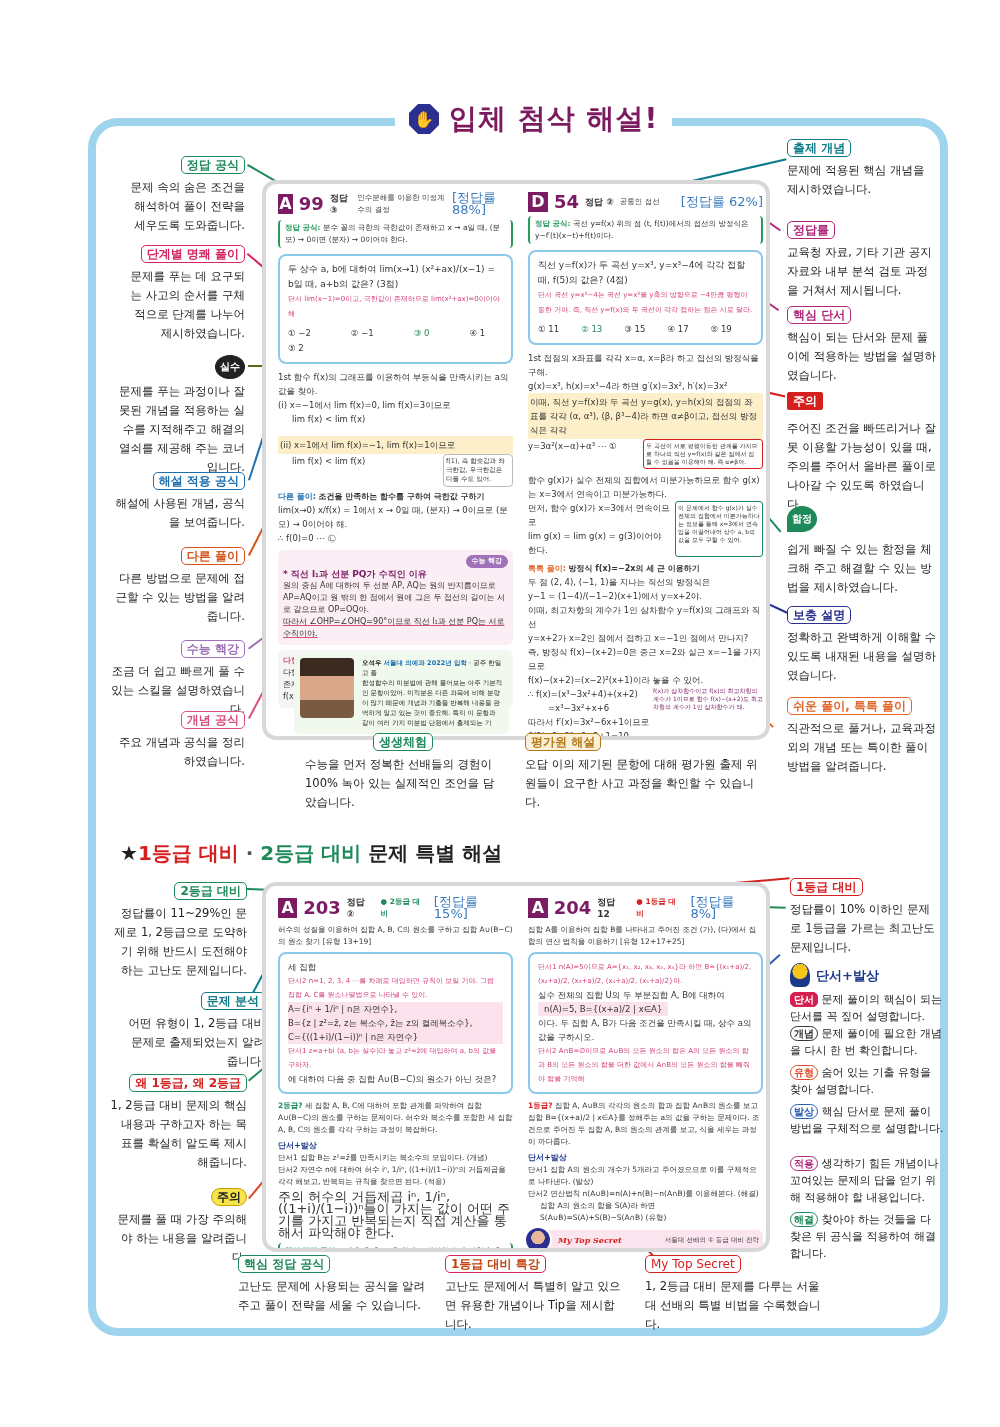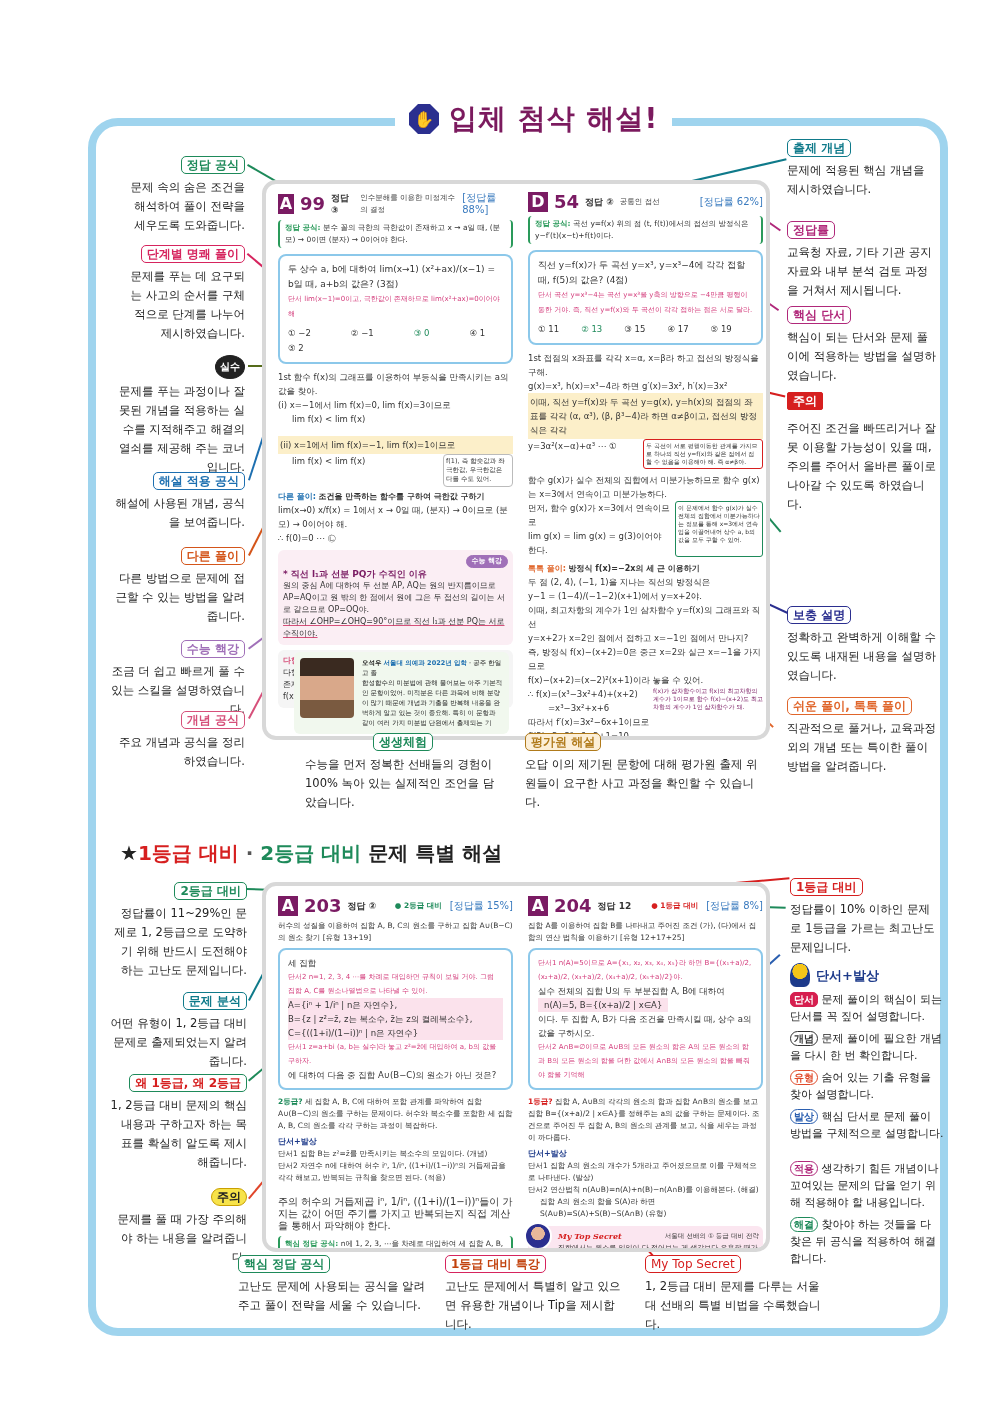--- a/index.html
+++ b/index.html
@@ -14,21 +14,21 @@
 .tag{display:inline-block;border:1.5px solid;border-radius:5px;padding:0 5px;font-size:12px;font-weight:bold;line-height:16px;background:#fff}
 .tag.filled{color:#fff!important}
 .desc{margin-top:3px}
 .panel{position:absolute;background:#fff;border:4px solid #d8d8d8;border-radius:14px;overflow:hidden}
 .col{position:absolute;font-size:8px;line-height:12px;color:#333}
 .qhead{display:flex;align-items:center;gap:6px;margin-bottom:4px}
 .qletter{background:#7a1b63;color:#fff;font-weight:bold;font-size:16px;width:20px;height:20px;text-align:center;line-height:20px}
 .qnum{font-size:18px;color:#7a1b63;font-weight:bold}
 .qans{font-weight:bold;font-size:9px}
 .qtopic{font-size:7.5px;color:#444}
-.qrate{margin-left:auto;font-size:10px;color:#3a7bbf}
+.qrate{margin-left:auto;font-size:13px;color:#3a7bbf}
 .bracket{border-left:2px solid #2a9a5a;border-right:2px solid #2a9a5a;border-radius:4px;padding:2px 5px;color:#333;font-size:7.5px;margin-bottom:6px}
 .bracket b{color:#2a9a5a}
 .qbox{border:2px solid #8cc8ea;border-radius:8px;padding:6px 8px;margin-bottom:6px;font-size:9px;line-height:15px;background:#fff}
 .choices{display:flex;flex-wrap:wrap;gap:0 40px;font-size:8.5px;margin-top:4px}
 .hint{color:#d33a7a;font-size:7px}
 .step{font-size:8.5px;line-height:14px}
 .tipbox{background:#fbeef4;border-radius:6px;padding:5px;margin:5px 0}
 .tip-title{color:#7a1b63;font-weight:bold;font-size:9px}
 .concept{background:#f5f5f5;border-radius:6px;padding:5px;margin-top:5px}
 .exp{display:flex;gap:8px;background:#f1f8ee;border-radius:6px;padding:6px;margin-top:8px}
@@ -108,20 +108,24 @@
     <div class="desc">교육청 자료, 기타 기관 공지 자료와 내부 분석 검토 과정을 거쳐서 제시됩니다.</div>
   </div>
   <div class="ann" style="left:787px;top:306px;width:150px">
     <span class="tag" style="color:#b0287a;border-color:#b0287a">핵심 단서</span>
     <div class="desc">핵심이 되는 단서와 문제 풀이에 적용하는 방법을 설명하였습니다.</div>
   </div>
   <div class="ann" style="left:787px;top:392px;width:150px">
     <span class="tag filled" style="background:#d61f1f;border-color:#d61f1f;border-radius:2px">주의</span>
     <div class="desc" style="margin-top:8px">주어진 조건을 빠뜨리거나 잘못 이용할 가능성이 있을 때, 주의를 주어서 올바른 풀이로 나아갈 수 있도록 하였습니다.</div>
   </div>
+  <div class="ann" style="left:787px;top:506px;width:150px">
+    <span class="tag filled" style="background:#1e8a5a;border-color:#1e8a5a;border-radius:50% 50% 50% 0;padding:4px 4px;font-size:10px">함정</span>
+    <div class="desc" style="margin-top:8px">쉽게 빠질 수 있는 함정을 체크해 주고 해결할 수 있는 방법을 제시하였습니다.</div>
+  </div>
   <div class="ann" style="left:787px;top:606px;width:150px">
     <span class="tag" style="color:#2b2f8f;border-color:#2b2f8f">보충 설명</span>
     <div class="desc">정확하고 완벽하게 이해할 수 있도록 내재된 내용을 설명하였습니다.</div>
   </div>
   <div class="ann" style="left:787px;top:697px;width:150px">
     <span class="tag" style="color:#e0652a;border-color:#e0652a">쉬운 풀이, 톡톡 풀이</span>
     <div class="desc">직관적으로 풀거나, 교육과정 외의 개념 또는 특이한 풀이 방법을 알려줍니다.</div>
   </div>
 
   <div class="panel" style="left:262px;top:180px;width:508px;height:560px">
@@ -251,21 +255,21 @@
   </div>
 
   <div class="section2">
     <span>★</span><span style="color:#d61f1f">1등급 대비</span><span style="color:#555"> · </span><span style="color:#1e8a5a">2등급 대비</span>&nbsp;<span>문제 특별 해설</span>
   </div>
 
   <div class="ann left" style="left:110px;top:882px;width:137px">
     <span class="tag" style="color:#1e8a5a;border-color:#1e8a5a">2등급 대비</span>
     <div class="desc">정답률이 11~29%인 문제로 1, 2등급으로 도약하기 위해 반드시 도전해야 하는 고난도 문제입니다.</div>
   </div>
-  <div class="ann left" style="left:110px;top:992px;width:137px">
+  <div class="ann left" style="left:128px;top:992px;width:137px">
     <span class="tag" style="color:#0f7a8a;border-color:#0f7a8a">문제 분석</span>
     <div class="desc">어떤 유형이 1, 2등급 대비 문제로 출제되었는지 알려줍니다.</div>
   </div>
   <div class="ann left" style="left:110px;top:1074px;width:137px">
     <span class="tag" style="color:#d61f1f;border-color:#1e8a5a">왜 1등급, 왜 2등급</span>
     <div class="desc">1, 2등급 대비 문제의 핵심 내용과 구하고자 하는 목표를 확실히 알도록 제시해줍니다.</div>
   </div>
   <div class="ann left" style="left:110px;top:1188px;width:137px">
     <span class="tag" style="color:#222;border-color:#c9a000;background:#f7e34a;border-radius:10px">주의</span>
     <div class="desc">문제를 풀 때 가장 주의해야 하는 내용을 알려줍니다.</div>
@@ -273,21 +277,21 @@
 
   <div class="ann" style="left:790px;top:878px;width:150px">
     <span class="tag" style="color:#d61f1f;border-color:#d61f1f">1등급 대비</span>
     <div class="desc">정답률이 10% 이하인 문제로 1등급을 가르는 최고난도 문제입니다.</div>
   </div>
   <div class="ann" style="left:790px;top:963px;width:155px;font-size:11px;line-height:17px">
     <div style="display:flex;align-items:center;gap:6px;margin-bottom:4px">
       <span style="display:inline-block;width:20px;height:24px;background:radial-gradient(circle at 50% 35%,#f5c518 0 40%,#1d3a8a 42%);border-radius:50% 50% 30% 30%"></span>
       <span style="color:#1d3a8a;font-weight:bold;font-size:13px">단서+발상</span>
     </div>
-    <div style="margin-bottom:5px"><span class="tag filled" style="background:#d61f4f;border-color:#d61f4f;font-size:10px;line-height:13px;padding:0 3px">단서</span> <span>문제 풀이의 핵심이 되는 단서를 꼭 짚어 설명합니다.</span></div>
+    <div style=""><span class="tag filled" style="background:#d61f4f;border-color:#d61f4f;font-size:10px;line-height:13px;padding:0 3px">단서</span> <span>문제 풀이의 핵심이 되는 단서를 꼭 짚어 설명합니다.</span></div>
     <div style="margin-bottom:5px"><span class="tag" style="color:#333;border-color:#333;border-radius:9px;font-size:10px;line-height:13px;padding:0 3px">개념</span> <span>문제 풀이에 필요한 개념을 다시 한 번 확인합니다.</span></div>
     <div style="margin-bottom:5px"><span class="tag" style="color:#e04a2a;border-color:#e04a2a;border-radius:9px;font-size:10px;line-height:13px;padding:0 3px">유형</span> <span>숨어 있는 기출 유형을 찾아 설명합니다.</span></div>
     <div style="margin-bottom:18px"><span class="tag" style="color:#2b5fb0;border-color:#2b5fb0;border-radius:9px;font-size:10px;line-height:13px;padding:0 3px">발상</span> <span>핵심 단서로 문제 풀이 방법을 구체적으로 설명합니다.</span></div>
     <div style="margin-bottom:5px"><span class="tag" style="color:#b0287a;border-color:#b0287a;border-radius:9px;font-size:10px;line-height:13px;padding:0 3px">적용</span> <span>생각하기 힘든 개념이나 꼬여있는 문제의 답을 얻기 위해 적용해야 할 내용입니다.</span></div>
     <div><span class="tag" style="color:#1e8a5a;border-color:#1e8a5a;border-radius:9px;font-size:10px;line-height:13px;padding:0 3px">해결</span> <span>찾아야 하는 것들을 다 찾은 뒤 공식을 적용하여 해결합니다.</span></div>
   </div>
 
   <div class="panel" style="left:262px;top:882px;width:508px;height:370px">
 
     <div class="col" style="left:12px;top:10px;width:235px">
@@ -308,21 +312,21 @@
         <div class="hint">단서1 z=a+bi (a, b는 실수)라 놓고 z²=z̄에 대입하여 a, b의 값을 구하자.</div>
         <div>에 대하여 다음 중 집합 A∪(B−C)의 원소가 아닌 것은?</div>
       </div>
       <div style="font-size:7.5px">
         <b style="color:#1e8a5a">2등급?</b>
         <span>세 집합 A, B, C에 대하여 포함 관계를 파악하여 집합 A∪(B−C)의 원소를 구하는 문제이다. 허수와 복소수를 포함한 세 집합 A, B, C의 원소를 각각 구하는 과정이 복잡하다.</span>
       </div>
       <div style="color:#1d3a8a;font-weight:bold;font-size:8px;margin-top:4px">단서+발상</div>
       <div style="font-size:7.5px">단서1 집합 B는 z²=z̄를 만족시키는 복소수의 모임이다. (개념)</div>
       <div style="font-size:7.5px">단서2 자연수 n에 대하여 허수 iⁿ, 1/iⁿ, ((1+i)/(1−i))ⁿ의 거듭제곱을 각각 해보고, 반복되는 규칙을 찾으면 된다. (적용)</div>
-      <div style="font-size:10px;margin-top:12px">주의 허수의 거듭제곱 iⁿ, 1/iⁿ, ((1+i)/(1−i))ⁿ들이 가지는 값이 어떤 주기를 가지고 반복되는지 직접 계산을 통해서 파악해야 한다.</div>
+      <div style="font-size:13px;margin-top:3px">주의 허수의 거듭제곱 iⁿ, 1/iⁿ, ((1+i)/(1−i))ⁿ들이 가지는 값이 어떤 주기를 가지고 반복되는지 직접 계산을 통해서 파악해야 한다.</div>
       <div class="bracket" style="margin-top:4px"><b>핵심 정답 공식:</b> <span>n에 1, 2, 3, ⋯을 차례로 대입하여 세 집합 A, B, C의 원소를 각각 구해본다.</span></div>
       <div style="border-top:1px solid #e8b8c8;border-radius:8px;background:#fdf3f6;padding:4px">
         
         
       </div>
     </div>
 
     <div class="col" style="left:262px;top:10px;width:235px">
       <div class="qhead">
         <span class="qletter">A</span>

